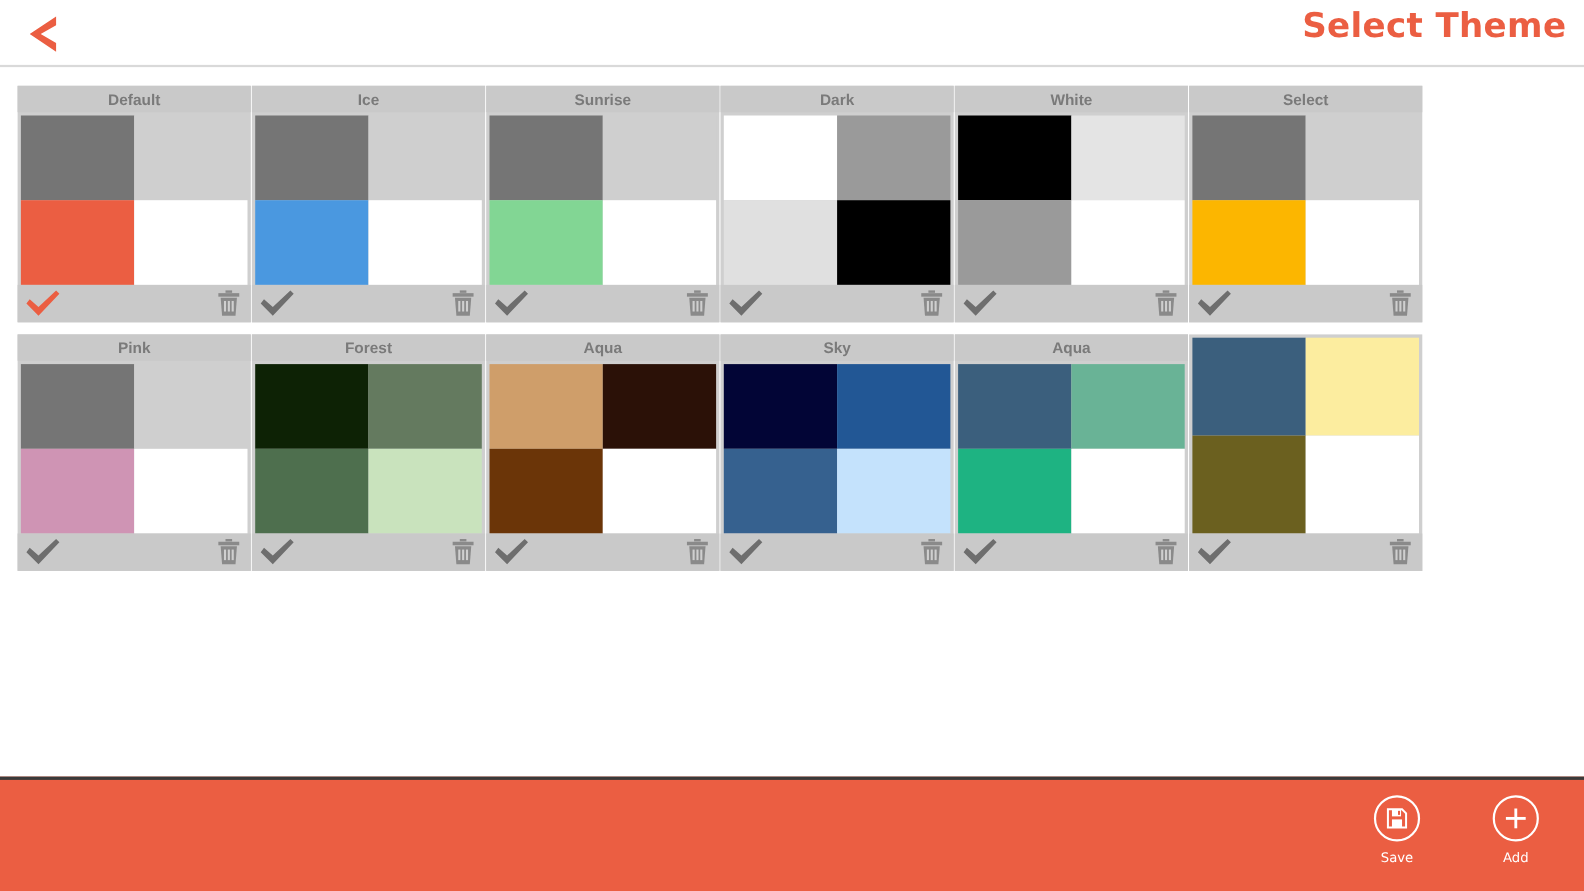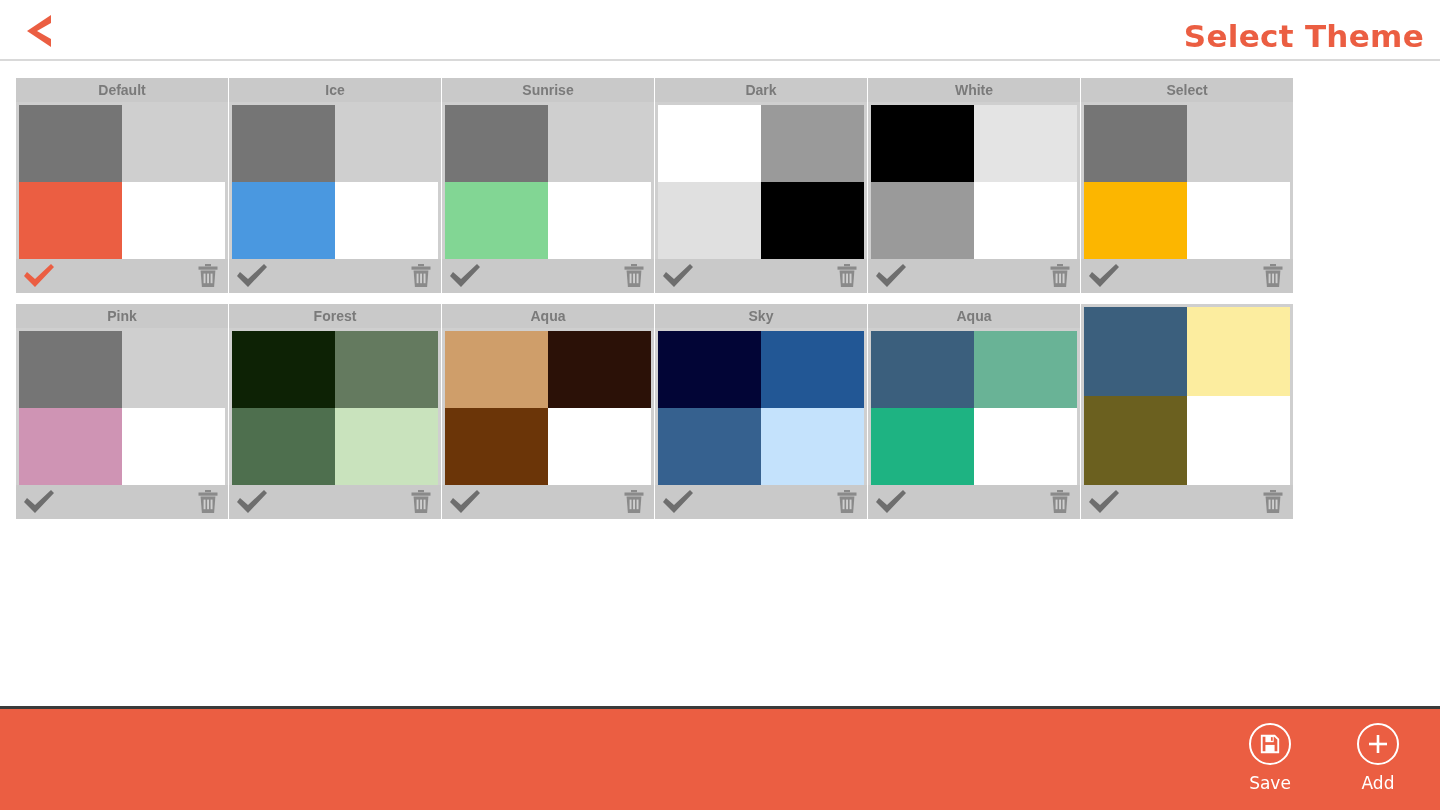--- a/index.html
+++ b/index.html
@@ -32,21 +32,21 @@
     width: 48px;
     height: 46px;
     display: flex;
     align-items: center;
     justify-content: center;
     cursor: pointer;
   }
   .page-title {
     position: absolute;
     right: 16px;
-    top: 18px;
+    top: 6px;
     font-size: 31px;
     font-weight: bold;
     color: #eb5e42;
     letter-spacing: 0.3px;
     font-family: "DejaVu Sans", sans-serif;
     text-align: center;
   }
 
   
   .grid {
@@ -146,21 +146,21 @@
     border: 2px solid #ffffff;
     border-radius: 50%;
     display: flex;
     align-items: center;
     justify-content: center;
     box-sizing: border-box;
   }
   .action .lbl {
     margin-top: 8px;
     color: #ffffff;
-    font-size: 17px;
+    font-size: 12px;
     font-family: "DejaVu Sans", sans-serif;
   }
 </style>
 </head>
 <body>
 
 <div class="topbar">
   <div class="back-btn">
     <svg width="30" height="36" viewBox="0 0 30 36">
       <polygon points="26,2 26,10 12,18 26,26 26,34 2,18" fill="#eb5e42"></polygon>

